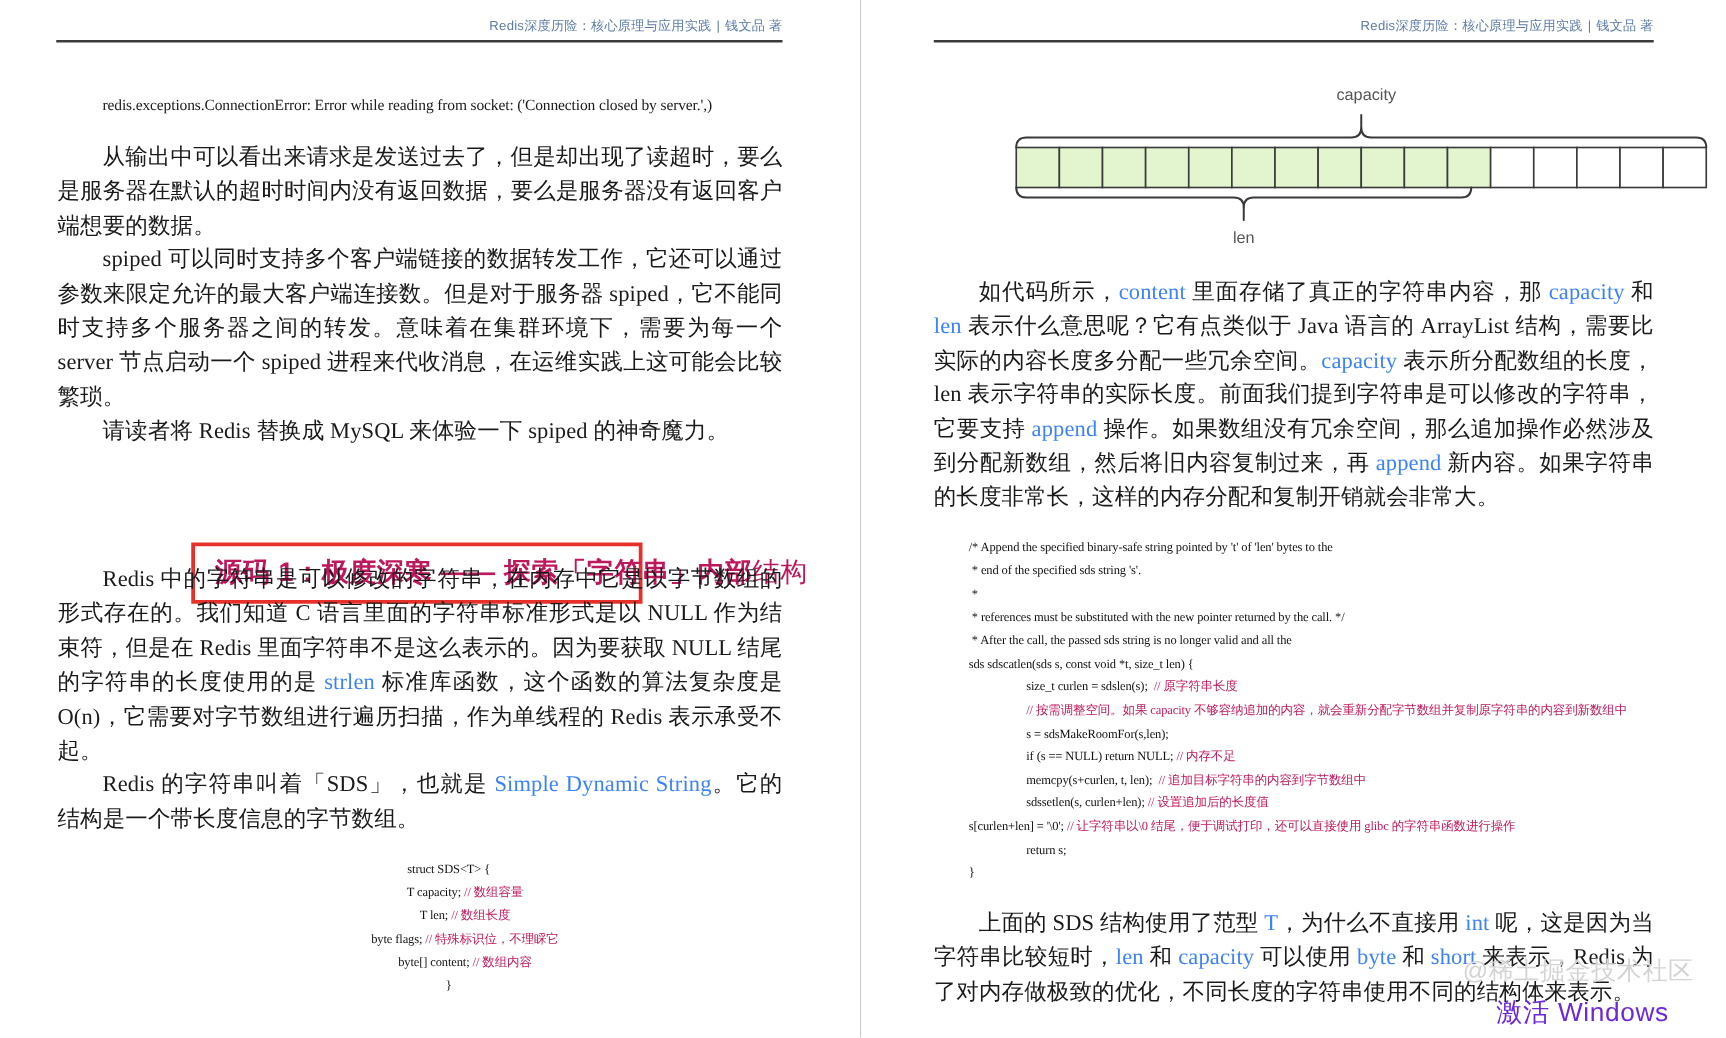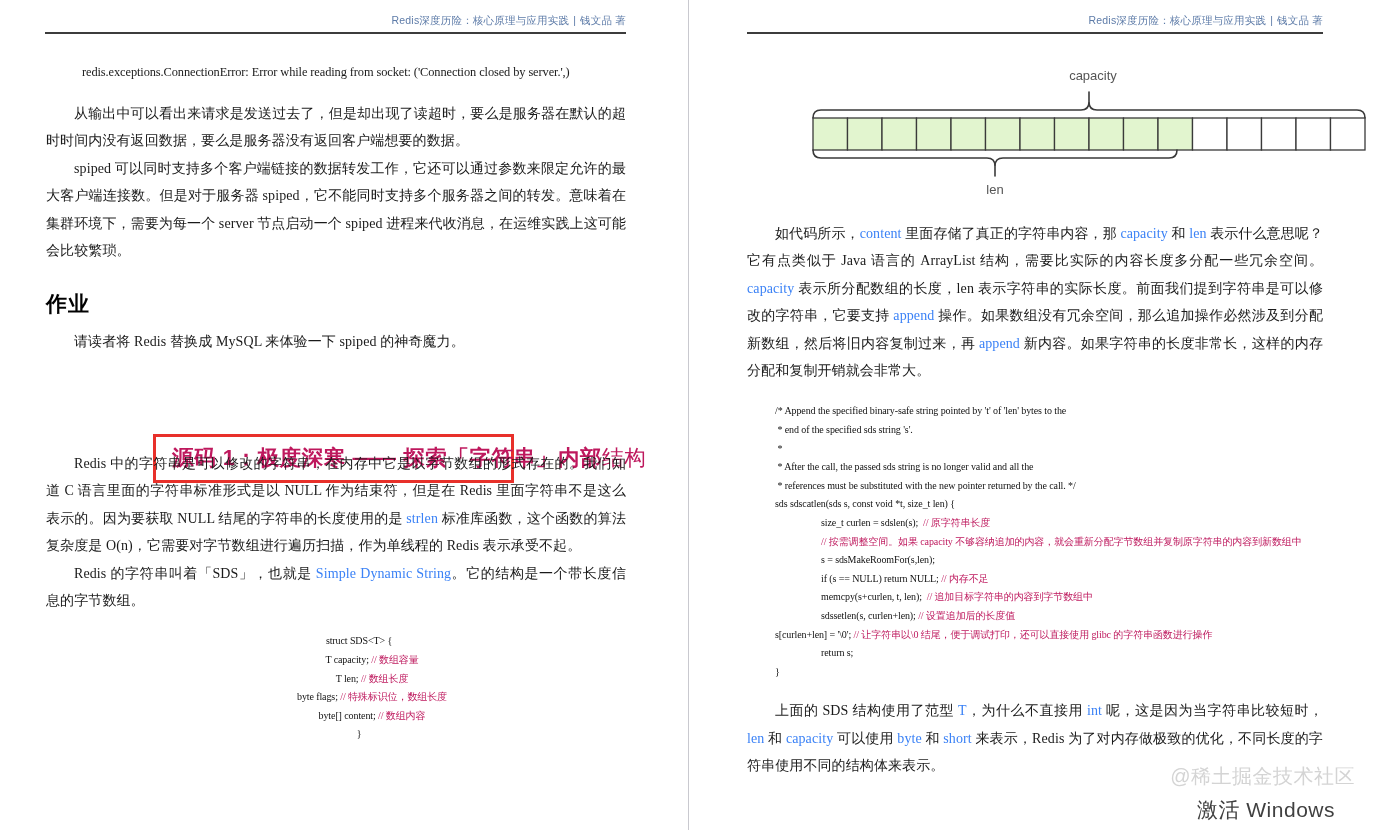--- a/index.html
+++ b/index.html
@@ -56,26 +56,26 @@
   .runrule {
     position: absolute;
     top: 32px;
     height: 2px;
     background: #3c3c3c;
   }
   .page-left .runrule  { left: 45px;  right: 62px; }
   .page-right .runrule { left: 58px; right: 58px; }
 
   
-  .body-area-left  { position: absolute; left: 46px; right: 62px; top: 48px; }
+  .body-area-left  { position: absolute; left: 46px; right: 62px; top: 60px; }
   .body-area-right { position: absolute; left: 58px; right: 58px; top: 44px; }
 
   p.para {
     margin: 0 0 0 0;
-    font-size: 14px;
+    font-size: 18px;
     line-height: 27.4px;
     color: #1a1a1a;
     text-align: justify;
     text-indent: 2em;
     letter-spacing: .1px;
   }
 
   .mono-quote {
     font-size: 12.4px;
     line-height: 20px;
@@ -148,21 +148,21 @@
     color: #d4d4d4;
     white-space: nowrap;
     letter-spacing: .5px;
   }
   .wm-activate {
     position: absolute;
     right: 46px;
     bottom: 6px;
     font-family: "Liberation Sans", "DejaVu Sans", sans-serif;
     font-size: 21px;
-    color: #404040;
+    color: #6d28d9;
     white-space: nowrap;
     letter-spacing: .5px;
   }
 </style>
 </head>
 <body>
 
 <div class="spread">
 
   <div class="page page-left">
@@ -172,39 +172,38 @@
     </div>
     <div class="runrule"></div>
 
     <div class="body-area-left">
 
       <div class="mono-quote">redis.exceptions.ConnectionError: Error while reading from socket: ('Connection closed by server.',)</div>
 
       <p class="para">从输出中可以看出来请求是发送过去了，但是却出现了读超时，要么是服务器在默认的超时时间内没有返回数据，要么是服务器没有返回客户端想要的数据。</p>
       <p class="para">spiped 可以同时支持多个客户端链接的数据转发工作，它还可以通过参数来限定允许的最大客户端连接数。但是对于服务器 spiped，它不能同时支持多个服务器之间的转发。意味着在集群环境下，需要为每一个 server 节点启动一个 spiped 进程来代收消息，在运维实践上这可能会比较繁琐。</p>
 
-      <h2 class="section">作业</h2>
 
       <p class="para">请读者将 Redis 替换成 MySQL 来体验一下 spiped 的神奇魔力。</p>
     </div>
 
     <div class="chapter-box" style="position:absolute; top:396px; left:100px; right:112px;">
       <div class="title"><span>源码 1：极度深寒 —— 探索「字符串」内部</span><span class="tail">结构</span></div>
     </div>
 
     <div style="position:absolute; left:46px; right:62px; top:450px;">
       <p class="para"><span>Redis 中的字符串是可以修改的字符串，在内存中它是以字节数组的形式存在的。我们知道 C 语言里面的字符串标准形式是以 NULL 作为结束符，但是在 Redis 里面字符串不是这么表示的。因为要获取 NULL 结尾的字符串的长度使用的是 </span><span class="redword">strlen</span><span> 标准库函数，这个函数的算法复杂度是 O(n)，它需要对字节数组进行遍历扫描，作为单线程的 Redis 表示承受不起。</span></p>
 
       <p class="para"><span>Redis 的字符串叫着「SDS」，也就是 </span><span class="redword">Simple Dynamic String</span><span>。它的结构是一个带长度信息的字节数组。</span></p>
 
       <div class="code code-left">
         <div class="ln"><span>struct SDS&lt;T&gt; {</span></div>
         <div class="ln i1"><span>T capacity;</span> <span class="cmt">// 数组容量</span></div>
         <div class="ln i1"><span>T len;</span> <span class="cmt">// 数组长度</span></div>
-        <div class="ln i1"><span>byte flags;</span> <span class="cmt">// 特殊标识位，数组长度</span></div>
+        <div class="ln i1"><span>byte flags;</span> <span class="cmt">// 特殊标识位，不理睬它</span></div>
         <div class="ln i1"><span>byte[] content;</span> <span class="cmt">// 数组内容</span></div>
         <div class="ln"><span>}</span></div>
       </div>
     </div>
   </div>
 
   <div class="page-divider"></div>
 
   <div class="page page-right">
 
@@ -248,22 +247,22 @@
           <text id="len-label" x="190" y="140" text-anchor="middle" font-family="Liberation Sans, DejaVu Sans, sans-serif" font-size="13" fill="#555">len</text>
         </svg>
       </div>
 
       <p class="para"><span>如代码所示，</span><span class="redword">content</span><span> 里面存储了真正的字符串内容，那 </span><span class="redword">capacity</span><span> 和 </span><span class="redword">len</span><span> 表示什么意思呢？它有点类似于 Java 语言的 ArrayList 结构，需要比实际的内容长度多分配一些冗余空间。</span><span class="redword">capacity</span><span> 表示所分配数组的长度，len 表示字符串的实际长度。前面我们提到字符串是可以修改的字符串，它要支持 </span><span class="redword">append</span><span> 操作。如果数组没有冗余空间，那么追加操作必然涉及到分配新数组，然后将旧内容复制过来，再 </span><span class="redword">append</span><span> 新内容。如果字符串的长度非常长，这样的内存分配和复制开销就会非常大。</span></p>
 
       <div class="code code-right">
         <div class="ln"><span>/* Append the specified binary-safe string pointed by 't' of 'len' bytes to the</span></div>
         <div class="ln"><span> * end of the specified sds string 's'.</span></div>
         <div class="ln"><span> *</span></div>
+        <div class="ln"><span> * references must be substituted with the new pointer returned by the call. */</span></div>
         <div class="ln"><span> * After the call, the passed sds string is no longer valid and all the</span></div>
-        <div class="ln"><span> * references must be substituted with the new pointer returned by the call. */</span></div>
         <div class="ln"><span>sds sdscatlen(sds s, const void *t, size_t len) {</span></div>
         <div class="ln i2"><span>size_t curlen = sdslen(s);</span> &nbsp;<span class="cmt">// 原字符串长度</span></div>
         <div class="ln i2" style="text-indent:0;"><span class="cmt">// 按需调整空间。如果 capacity 不够容纳追加的内容，就会重新分配字节数组并复制原字符串的内容到新数组中</span></div>
         <div class="ln i2"><span>s = sdsMakeRoomFor(s,len);</span></div>
         <div class="ln i2"><span>if (s == NULL) return NULL;</span> <span class="cmt">// 内存不足</span></div>
         <div class="ln i2"><span>memcpy(s+curlen, t, len);</span> &nbsp;<span class="cmt">// 追加目标字符串的内容到字节数组中</span></div>
         <div class="ln i2"><span>sdssetlen(s, curlen+len);</span> <span class="cmt">// 设置追加后的长度值</span></div>
         <div class="ln i2" style="text-indent:-46px; padding-left:46px;"><span>s[curlen+len] = '\0';</span> <span class="cmt">// 让字符串以\0 结尾，便于调试打印，还可以直接使用 glibc 的字符串函数进行操作</span></div>
         <div class="ln i2"><span>return s;</span></div>
         <div class="ln"><span>}</span></div>

